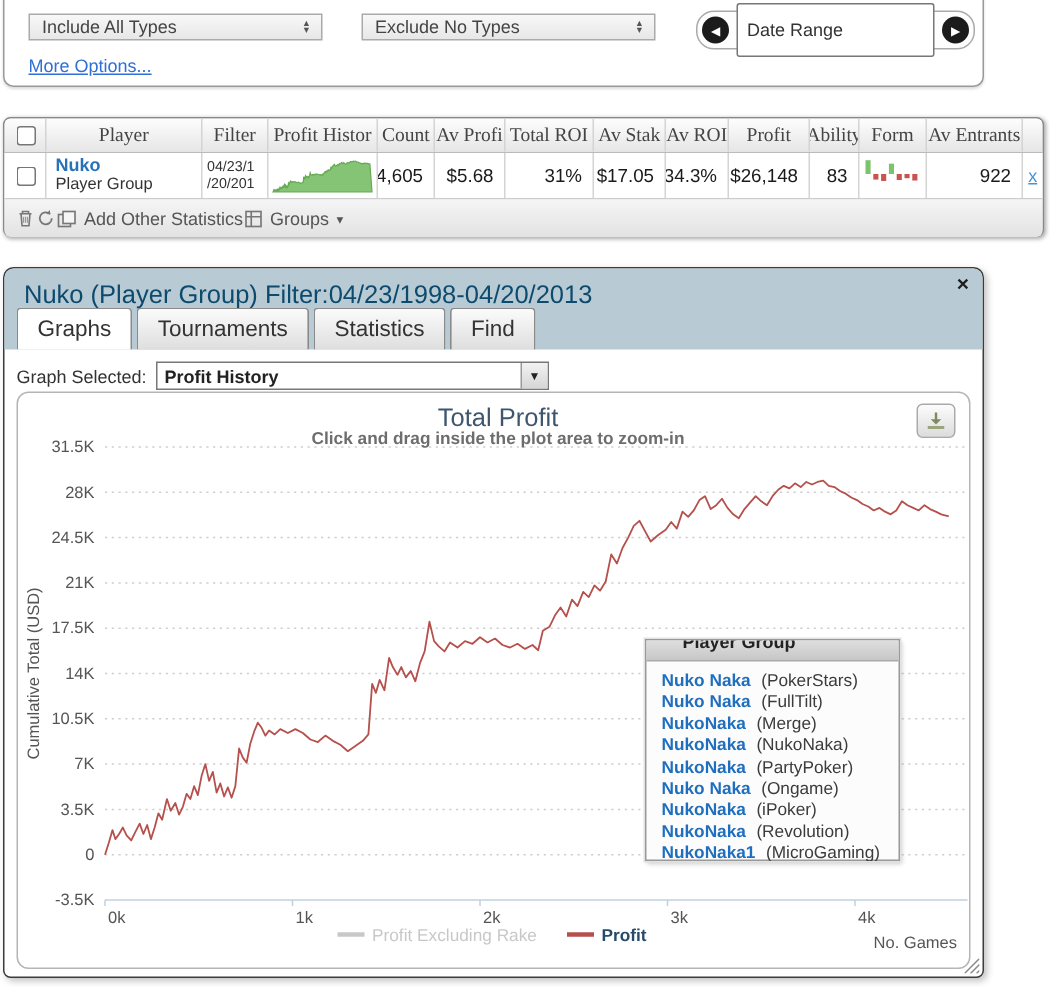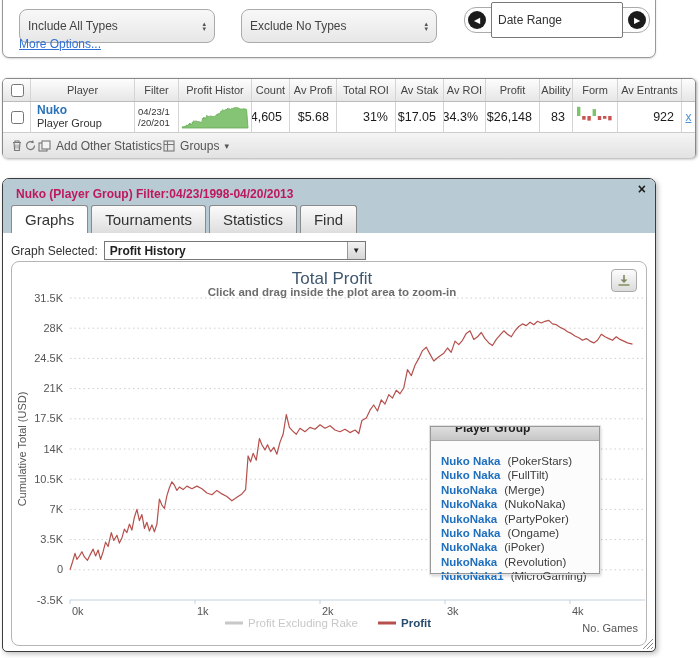--- a/index.html
+++ b/index.html
@@ -1,22 +1,22 @@
 <!DOCTYPE html>
 <html><head>
 <meta charset="utf-8">
 <style>
   html,body{margin:0;padding:0;background:#fff;}
   body{width:700px;height:658px;position:relative;overflow:hidden;
        font-family:"Liberation Sans",sans-serif;color:#222;}
   
   .filter-box{position:absolute;left:2px;top:-10px;width:652px;height:66px;
     border:1px solid #999;border-radius:7px;background:#fff;box-shadow:0 1px 2px rgba(0,0,0,.15);}
-  .sel{position:absolute;top:18px;height:34px;width:196px;box-sizing:border-box;
-    border:1px solid #aaa;border-radius:8px;background:linear-gradient(#f8f8f8,#e7e7e7);
+  .sel{position:absolute;top:18px;height:18px;width:196px;box-sizing:border-box;
+    border:1px solid #aaa;border-radius:0;background:linear-gradient(#f8f8f8,#e7e7e7);
     display:flex;align-items:center;justify-content:space-between;padding:0 8px;
     font-size:12px;color:#444;cursor:pointer;}
   .sel .arrows{display:flex;flex-direction:column;line-height:5px;font-size:7px;color:#555;}
   .date-ctl{position:absolute;top:16px;left:461px;width:186px;height:26px;box-sizing:border-box;
     border:1px solid #aaa;border-radius:12px;background:#fdfdfd;
     display:flex;align-items:center;gap:5px;padding:0 3px;}
   .nav-circle{width:18px;height:18px;border-radius:50%;background:#1b1b1b;color:#fff;
     display:flex;align-items:center;justify-content:center;font-size:8px;cursor:pointer;flex:0 0 auto;}
   .date-input{flex:1;height:18px;border:1px solid #777;border-radius:2px;background:#fff;
     font-size:12px;color:#333;display:flex;align-items:center;padding:8px 6px;}
@@ -24,21 +24,21 @@
     text-decoration:underline;cursor:pointer;}
   
   .results{position:absolute;left:2px;top:78px;width:694px;height:80px;box-sizing:border-box;
     border:1px solid #888;border-radius:5px;background:#fff;box-shadow:1px 1px 3px rgba(0,0,0,.35);}
   .thead{display:flex;height:22px;background:linear-gradient(#fdfdfd,#e6e6e6);
     border-bottom:1px solid #bbb;border-radius:4px 4px 0 0;}
   .trow{display:flex;height:30px;background:#fff;border-bottom:1px solid #ccc;}
   .cell{box-sizing:border-box;border-right:1px solid #d4d4d4;overflow:hidden;
     display:flex;align-items:center;justify-content:center;white-space:nowrap;}
   .cell:last-child{border-right:none;}
-  .th{font-size:11px;color:#444;}
+  .th{font-size:13px;color:#444;font-family:Liberation Serif, serif;}
   .num{justify-content:flex-end;padding-right:7px;font-size:12.5px;color:#1a1a1a;}
   .c0{width:28px}.c1{width:104px}.c2{width:44px}.c3{width:73px}.c4{width:38px}
   .c5{width:47px}.c6{width:59px}.c7{width:48px}.c8{width:42px}.c9{width:54px}
   .c10{width:33px}.c11{width:45px}.c12{width:64px}.c13{width:15px;flex:1}
   .player-cell{flex-direction:column;align-items:flex-start;justify-content:center;
     padding-left:6px;line-height:13px;}
   .pname{font-size:12px;font-weight:bold;color:#2a72b8;}
   .ptype{font-size:11px;color:#333;}
   .filter-cell{flex-direction:column;align-items:flex-start;padding-left:3px;
     font-size:9.5px;color:#333;line-height:11px;}
@@ -46,21 +46,21 @@
   .tbar{display:flex;align-items:center;gap:1px;height:25px;padding:0 8px;
     background:linear-gradient(#f5f5f5,#e2e2e2);border-radius:0 0 4px 4px;
     font-size:12px;color:#555;}
   .tbar .lbl{cursor:pointer;}
   .icon-btn{display:flex;align-items:center;cursor:pointer;}
   
   .panel{position:absolute;left:2px;top:178px;width:654px;height:474px;box-sizing:border-box;
     border:1px solid #3c3c3c;border-radius:7px 7px 5px 5px;background:#fff;
     box-shadow:2px 2px 5px rgba(0,0,0,.25);}
   .panel-head{position:relative;height:54px;background:#b8cad3;border-radius:6px 6px 0 0;}
-  .panel-title{position:absolute;left:13px;top:8px;font-size:12px;color:#be185d;font-weight:bold;}
+  .panel-title{position:absolute;left:13px;top:8px;font-size:17px;color:#0c4a6e;}
   .panel-close{position:absolute;right:9px;top:2px;font-size:14px;font-weight:900;color:#1c1c1c;cursor:pointer;}
   .tabs{position:absolute;left:8px;bottom:0;display:flex;gap:3px;}
   .tab{padding:5px 13px 4px;font-size:15px;color:#333;border:1px solid #8a8a8a;border-bottom:none;
     border-radius:3px 3px 0 0;background:linear-gradient(#fbfbfb,#dedede);cursor:pointer;}
   .tab.active{background:#fff;padding-bottom:5px;}
   .graph-row{position:absolute;left:8px;top:62px;display:flex;align-items:center;gap:6px;
     font-size:12px;color:#333;}
   .dd{position:relative;width:262px;height:19px;border:1px solid #777;background:#fff;
     box-sizing:border-box;display:flex;align-items:center;padding-left:5px;
     font-size:12px;font-weight:bold;color:#222;cursor:pointer;}
@@ -72,21 +72,21 @@
   .dl-btn{position:absolute;right:9px;top:7px;width:26px;height:23px;box-sizing:border-box;
     border:1px solid #aaa;border-radius:4px;background:linear-gradient(#fcfcfc,#dcdcdc);
     display:flex;align-items:center;justify-content:center;cursor:pointer;}
   .tip{position:absolute;left:418px;top:164px;width:170px;height:148px;box-sizing:border-box;
     border:1px solid #999;outline:1px solid #e2e2e2;background:#fcfcfc;
     box-shadow:1px 2px 3px rgba(0,0,0,.2);}
   .tip-header{height:13px;overflow:hidden;background:linear-gradient(#dedede,#c7c7c7);
     border-bottom:1px solid #aaa;}
   .tip-header span{display:block;margin-top:-6px;padding-left:24px;
     font-size:12px;font-weight:bold;color:#222;}
-  .tip-rows{padding:14px 0 0 10px;}
+  .tip-rows{padding:7px 0 0 10px;}
   .tip-row{height:14.4px;font-size:11.5px;white-space:nowrap;}
   .tip-name{font-weight:bold;color:#1f6fbe;}
   .tip-site{color:#3c3c3c;margin-left:7px;}
   .grip{position:absolute;right:2px;bottom:2px;cursor:nwse-resize;}
   svg{display:block;}
   .chart-svg text{font-family:"Liberation Sans",sans-serif;}
 </style>
 </head>
 <body>
 

